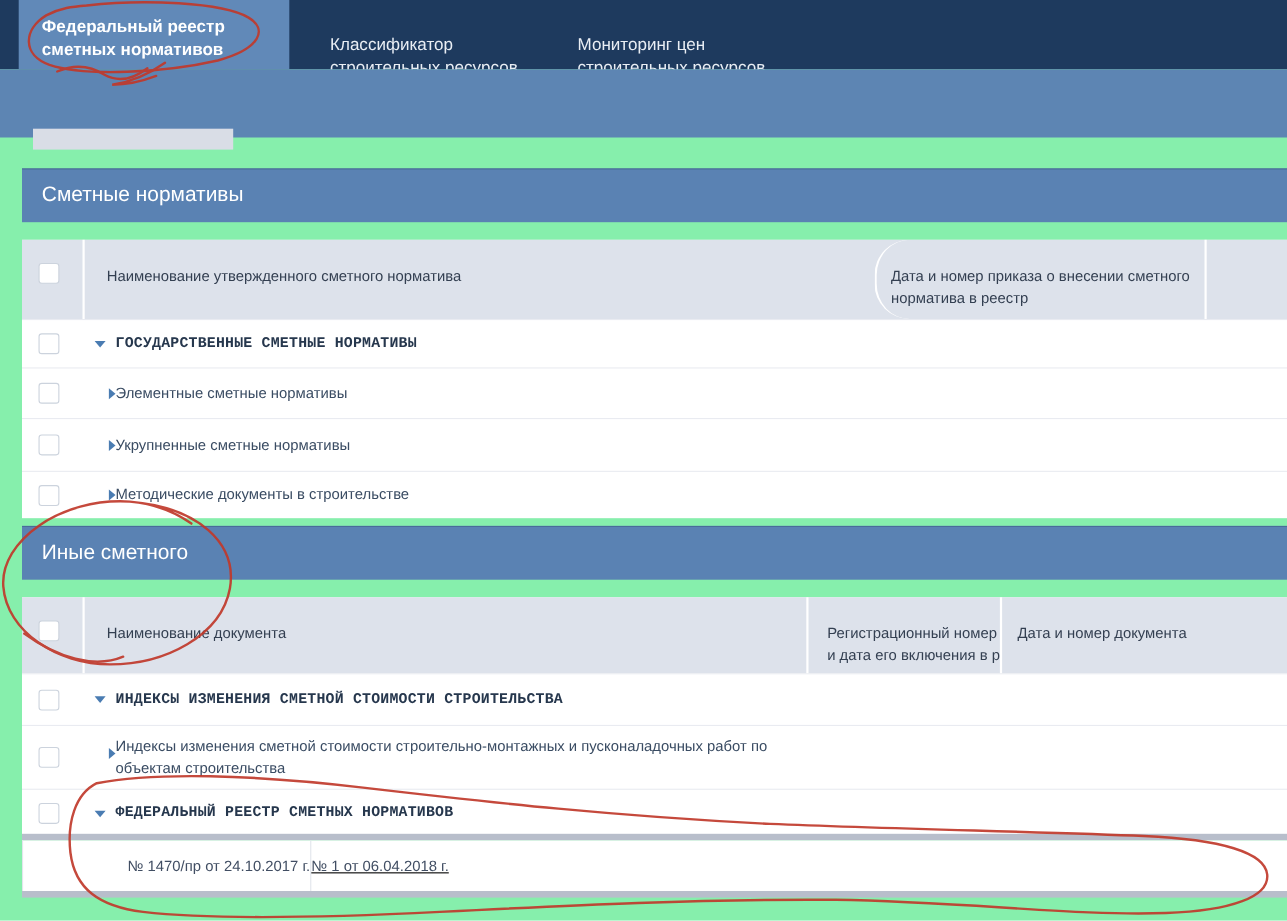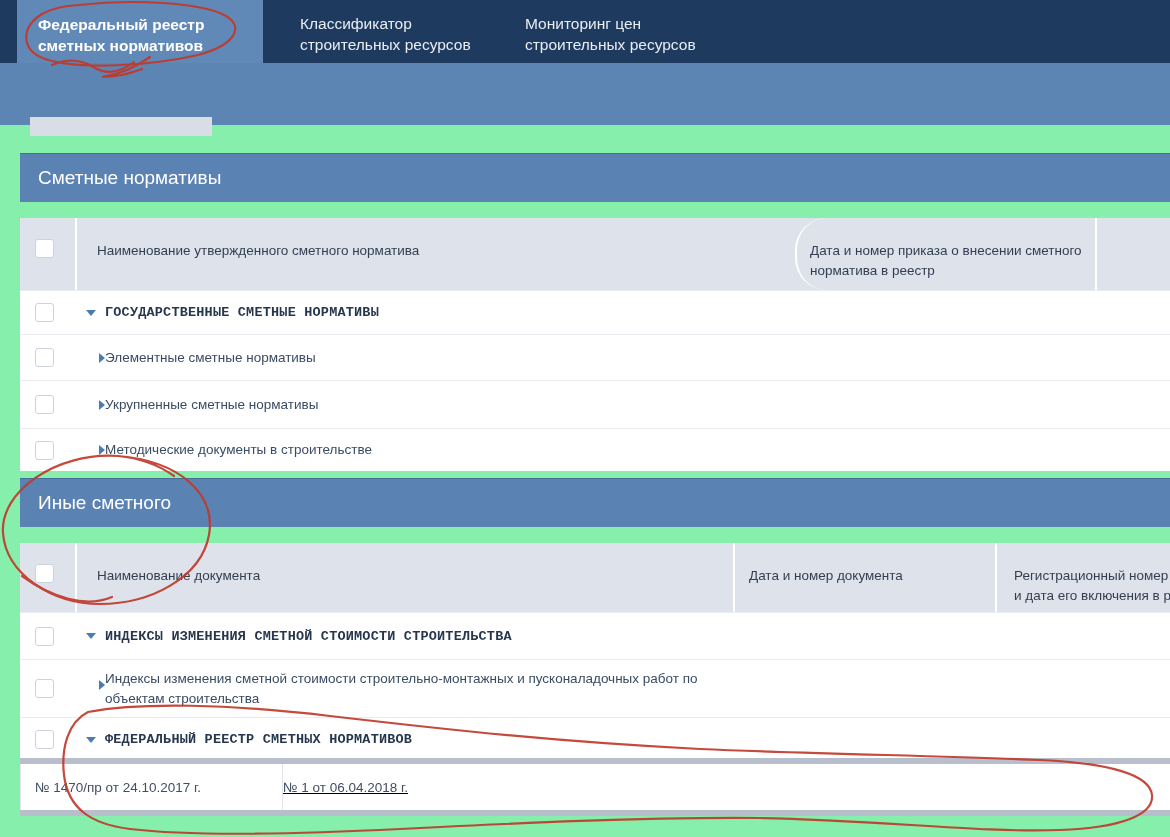--- a/index.html
+++ b/index.html
@@ -4,21 +4,21 @@
 <style>
   html,body{margin:0;padding:0;background:#fff;}
   .page{position:relative;width:1170px;height:837px;overflow:hidden;
         font-family:"Liberation Sans","DejaVu Sans",sans-serif;background:#86efac;}
 
   
   .topbar{position:absolute;left:0;top:0;width:1170px;height:63px;background:#1e3a5e;}
   .top-tab-active{position:absolute;left:17px;top:0;width:246px;height:63px;background:#6189b8;}
   .top-tab-active .lbl{display:block;padding:14px 0 0 21px;width:180px;
         color:#ffffff;font-weight:bold;font-size:15.5px;line-height:21px;}
-  .top-tab-plain{position:absolute;top:13px;width:200px;color:#e9eef4;
+  .top-tab-plain{position:absolute;top:30px;width:200px;color:#e9eef4;
         font-size:15.5px;line-height:21px;cursor:pointer;}
   .tab2{left:300px;} .tab3{left:525px;}
 
   
   .subnav{position:absolute;left:0;top:63px;width:1170px;height:62px;background:#5d85b3;}
   .subnav .item{position:absolute;top:89px;font-size:15.5px;color:#a9bed7;cursor:pointer;white-space:nowrap;}
   .subnav .item.active{color:#16365c;font-weight:bold;}
   .nav-indicator{position:absolute;left:30px;top:117px;width:182px;height:19px;background:#d9dde6;}
 
   
@@ -57,21 +57,21 @@
             border-left:6px solid #4a7cb2;flex:none;}
   .g-ind{margin-left:11px;}   
   .s-ind{margin-left:24px;}   
   .g-gap{margin-left:9px;} .s-gap{}
 
   .thick{position:absolute;left:20px;width:1150px;height:6px;background:#b8becb;}
   .thick-a{top:758px;} .thick-b{top:810px;}
   .docrow{position:absolute;left:20px;top:764px;width:1150px;height:46px;display:flex;align-items:center;background:#fff;}
   .docrow .cell{box-sizing:border-box;height:46px;display:flex;align-items:center;}
   .docrow .d-name{width:713px;flex:none;}
-  .docrow .d-date{width:262px;flex:none;border-left:1px solid #e2e5ec;padding-left:14px;}
+  .docrow .d-date{width:262px;flex:none;border-left:1px solid #e2e5ec;padding-left:14px;justify-content:flex-end;}
   .docrow .d-reg{flex:1;border-left:1px solid #e2e5ec;text-decoration:underline;}
   .doclink{color:#8895b8;font-size:14px;text-decoration:none;margin-left:27px;cursor:pointer;}
   .datetxt{color:#414e63;font-size:13.5px;white-space:nowrap;}
 
   
   .annot{position:absolute;left:0;top:0;pointer-events:none;}
 </style>
 </head>
 <body>
 
@@ -142,25 +142,25 @@
   <div class="secbar bar2">
     <div class="t">Иные сметного</div>
   </div>
 
   <div class="tbl tbl2">
     <div class="thead">
       <div class="hc cbcol">
         <div class="checkbox"></div>
       </div>
       <div class="hc c-name">Наименование документа</div>
-      <div class="hc c-date">Дата и номер документа</div>
       <div class="hc c-reg">
         <div class="hwrap-reg">Регистрационный номер</div>
         <div class="hwrap-reg">и дата его включения в р</div>
       </div>
+      <div class="hc c-date">Дата и номер документа</div>
     </div>
     <div class="row" style="height:46px">
       <div class="cbcol">
           <div class="checkbox"></div>
         </div>
       <span class="tri-down g-ind"></span>
       <span class="grouplab g-gap">ИНДЕКСЫ ИЗМЕНЕНИЯ СМЕТНОЙ СТОИМОСТИ СТРОИТЕЛЬСТВА</span>
     </div>
     <div class="row" style="height:57px">
       <div class="cbcol">

